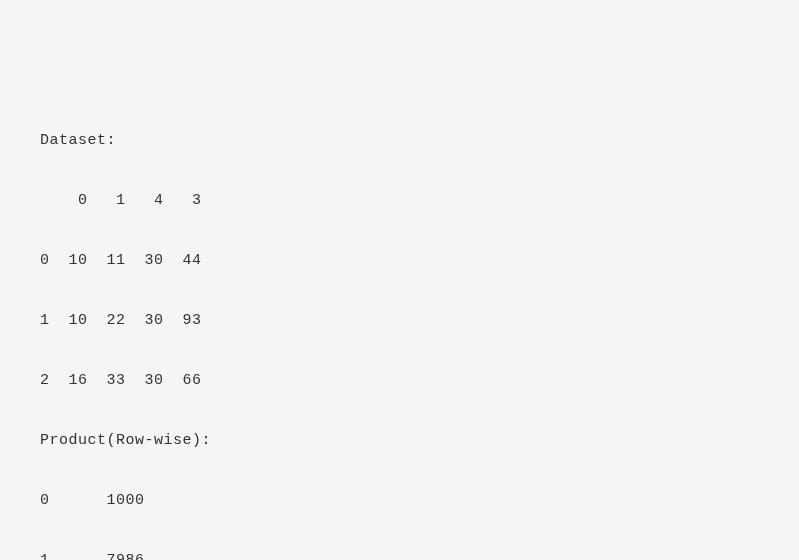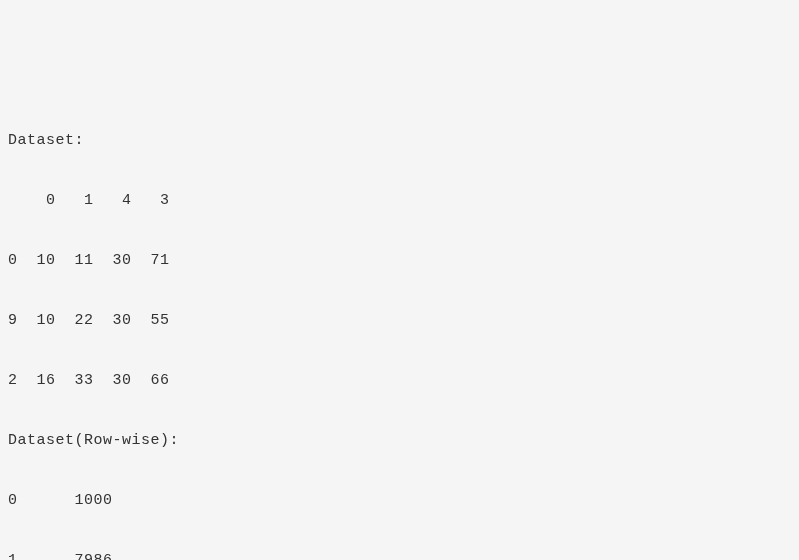--- a/index.html
+++ b/index.html
@@ -8,33 +8,33 @@
       font-family: "Courier New", Courier, monospace;
       font-size: 15px;
       color: #333;
       padding: 6px 8px;
       width: 799px;
       height: 560px;
       line-height: 2.0;
       letter-spacing: 0.5px;
       white-space: pre;
     }
-    .line { display: block; }
+    .line { display: block; margin-left: 32px; }
   </style>
 </head>
 <body>
 
 
 
 <span class="line">Dataset:</span>
 <span class="line">    0   1   4   3</span>
-<span class="line">0  10  11  30  71</span>
-<span class="line">9  10  22  30  55</span>
+<span class="line">0  10  11  30  44</span>
+<span class="line">1  10  22  30  93</span>
 <span class="line">2  16  33  30  66</span>
-<span class="line">Dataset(Row-wise):</span>
+<span class="line">Product(Row-wise):</span>
 <span class="line">0      1000</span>
 <span class="line">1      7986</span>
 
 
 
 
 
 
 
 

